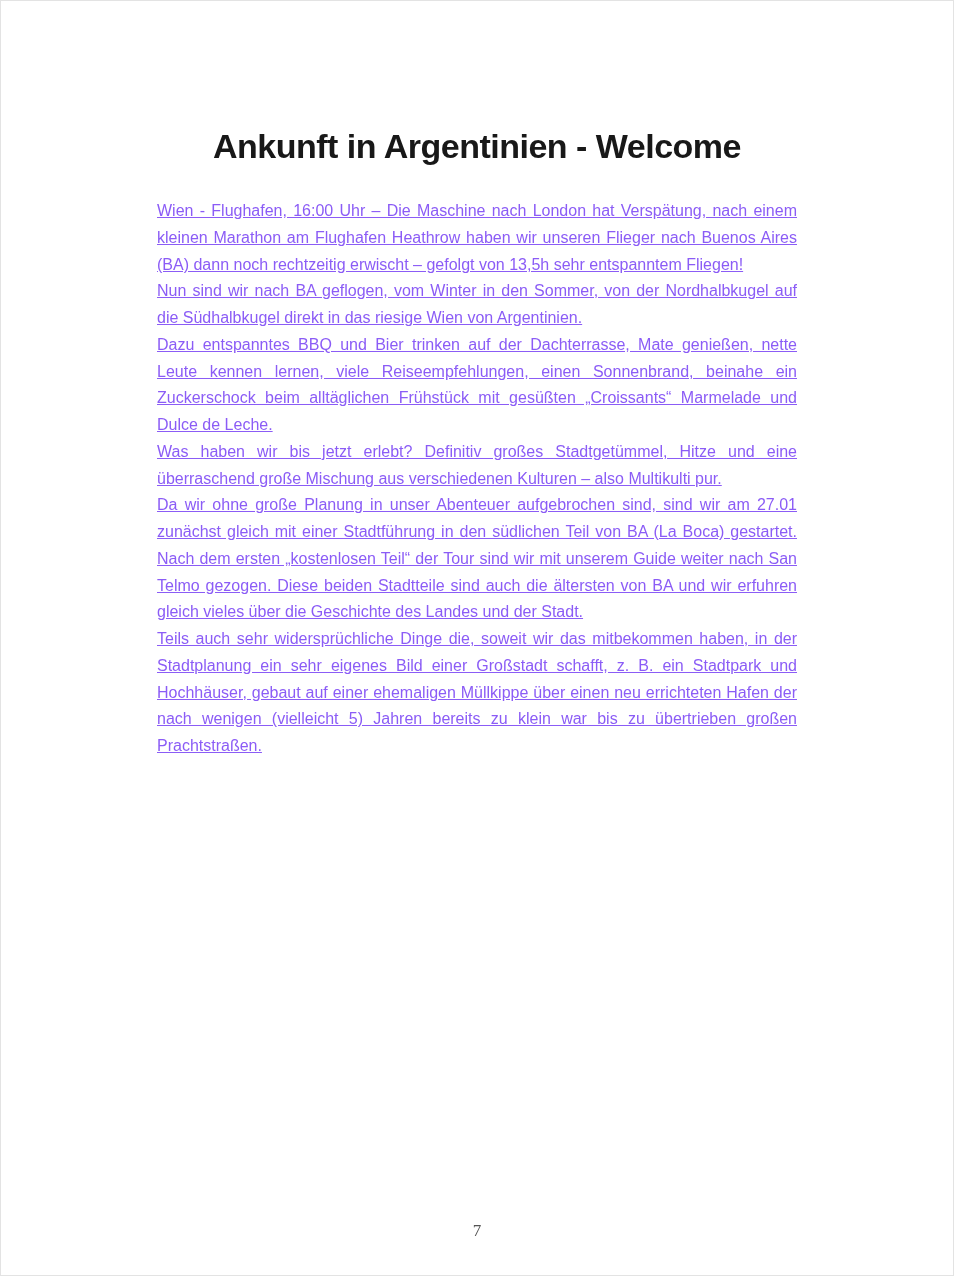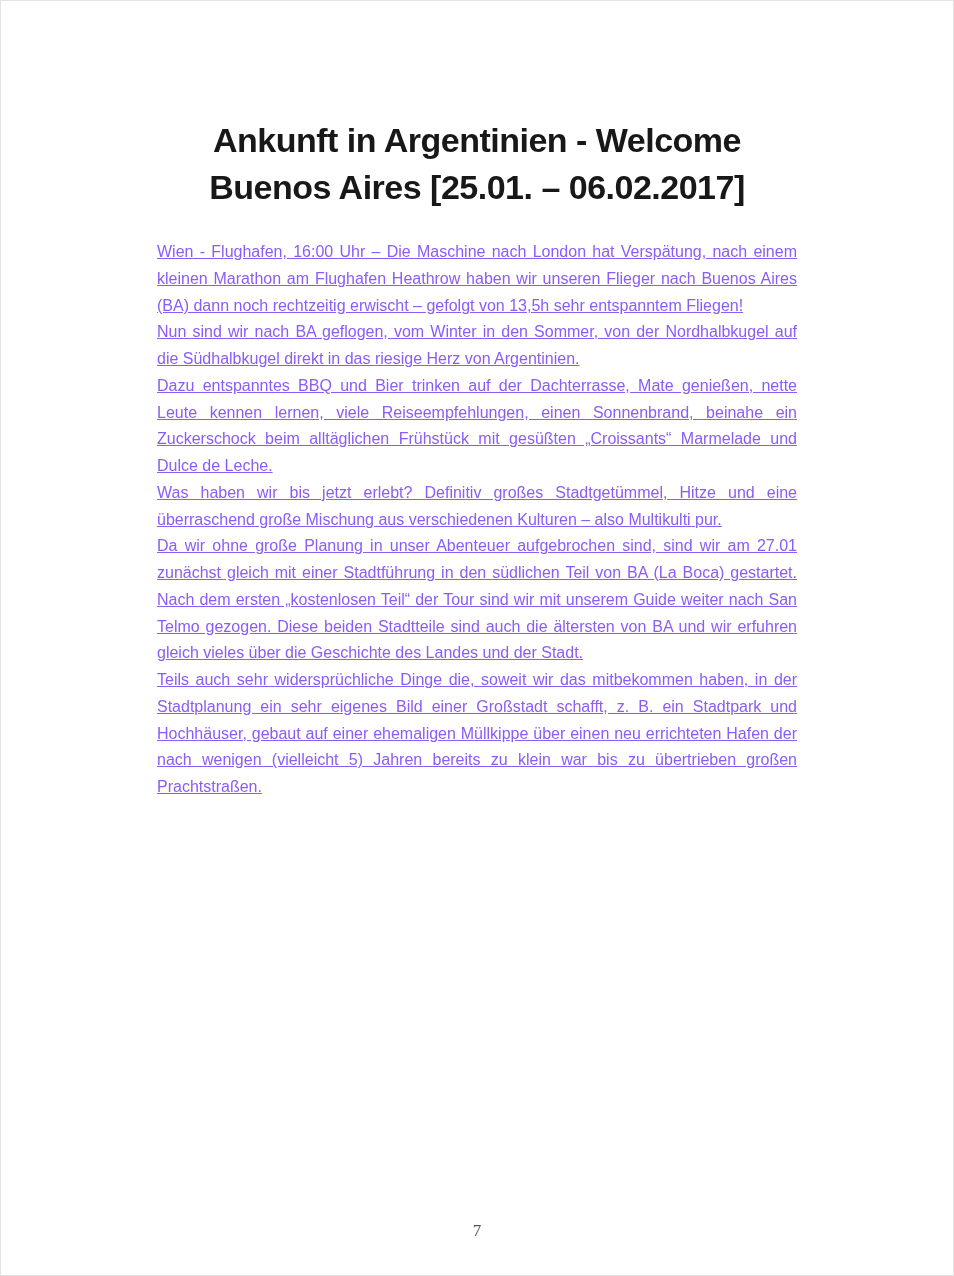--- a/index.html
+++ b/index.html
@@ -12,21 +12,21 @@
     width: 954px;
     height: 1276px;
     box-sizing: border-box;
     background: #ffffff;
     border: 1px solid #e3e3e3;
     font-family: "Liberation Sans", sans-serif;
     overflow: hidden;
   }
   .content {
     width: 640px;
-    margin: 0 auto;
+    margin: 6px auto;
     padding-top: 116px;
   }
   .doc-title {
     margin: 0 0 28px 0;
     text-align: center;
     font-size: 34px;
     font-weight: bold;
     line-height: 47px;
     letter-spacing: -0.5px;
     color: #181818;
@@ -53,25 +53,24 @@
     color: #555555;
   }
 </style>
 </head>
 <body>
 
 <div class="page">
   <div class="content">
     <h1 class="doc-title">
       <span>Ankunft in Argentinien - Welcome</span>
-      <span>Buenos Aires [25.01. – 06.02.2017]</span>
     </h1>
     <div class="body-text">
       <p>Wien - Flughafen, 16:00 Uhr – Die Maschine nach London hat Verspätung, nach einem kleinen Marathon am Flughafen Heathrow haben wir unseren Flieger nach Buenos Aires (BA) dann noch rechtzeitig erwischt – gefolgt von 13,5h sehr entspanntem Fliegen!</p>
-      <p>Nun sind wir nach BA geflogen, vom Winter in den Sommer, von der Nordhalbkugel auf die Südhalbkugel direkt in das riesige Herz von Argentinien.</p>
+      <p>Nun sind wir nach BA geflogen, vom Winter in den Sommer, von der Nordhalbkugel auf die Südhalbkugel direkt in das riesige Wien von Argentinien.</p>
       <p>Dazu entspanntes BBQ und Bier trinken auf der Dachterrasse, Mate genießen, nette Leute kennen lernen, viele Reiseempfehlungen, einen Sonnenbrand, beinahe ein Zuckerschock beim alltäglichen Frühstück mit gesüßten „Croissants“ Marmelade und Dulce de Leche.</p>
       <p>Was haben wir bis jetzt erlebt? Definitiv großes Stadtgetümmel, Hitze und eine überraschend große Mischung aus verschiedenen Kulturen – also Multikulti pur.</p>
       <p>Da wir ohne große Planung in unser Abenteuer aufgebrochen sind, sind wir am 27.01 zunächst gleich mit einer Stadtführung in den südlichen Teil von BA (La Boca)  gestartet. Nach dem ersten „kostenlosen Teil“ der Tour sind wir mit unserem Guide weiter nach San Telmo gezogen. Diese beiden Stadtteile sind auch die ältersten von BA und wir erfuhren gleich vieles über die Geschichte des Landes und der Stadt.</p>
       <p>Teils auch sehr widersprüchliche Dinge die, soweit wir das mitbekommen haben, in der Stadtplanung ein sehr eigenes Bild einer Großstadt schafft, z. B. ein Stadtpark und Hochhäuser, gebaut auf einer ehemaligen Müllkippe über einen neu errichteten Hafen der nach wenigen (vielleicht 5) Jahren bereits zu klein war bis zu übertrieben großen Prachtstraßen.</p>
     </div>
   </div>
   <div class="page-number">7</div>
 </div>
 
 </body></html>

